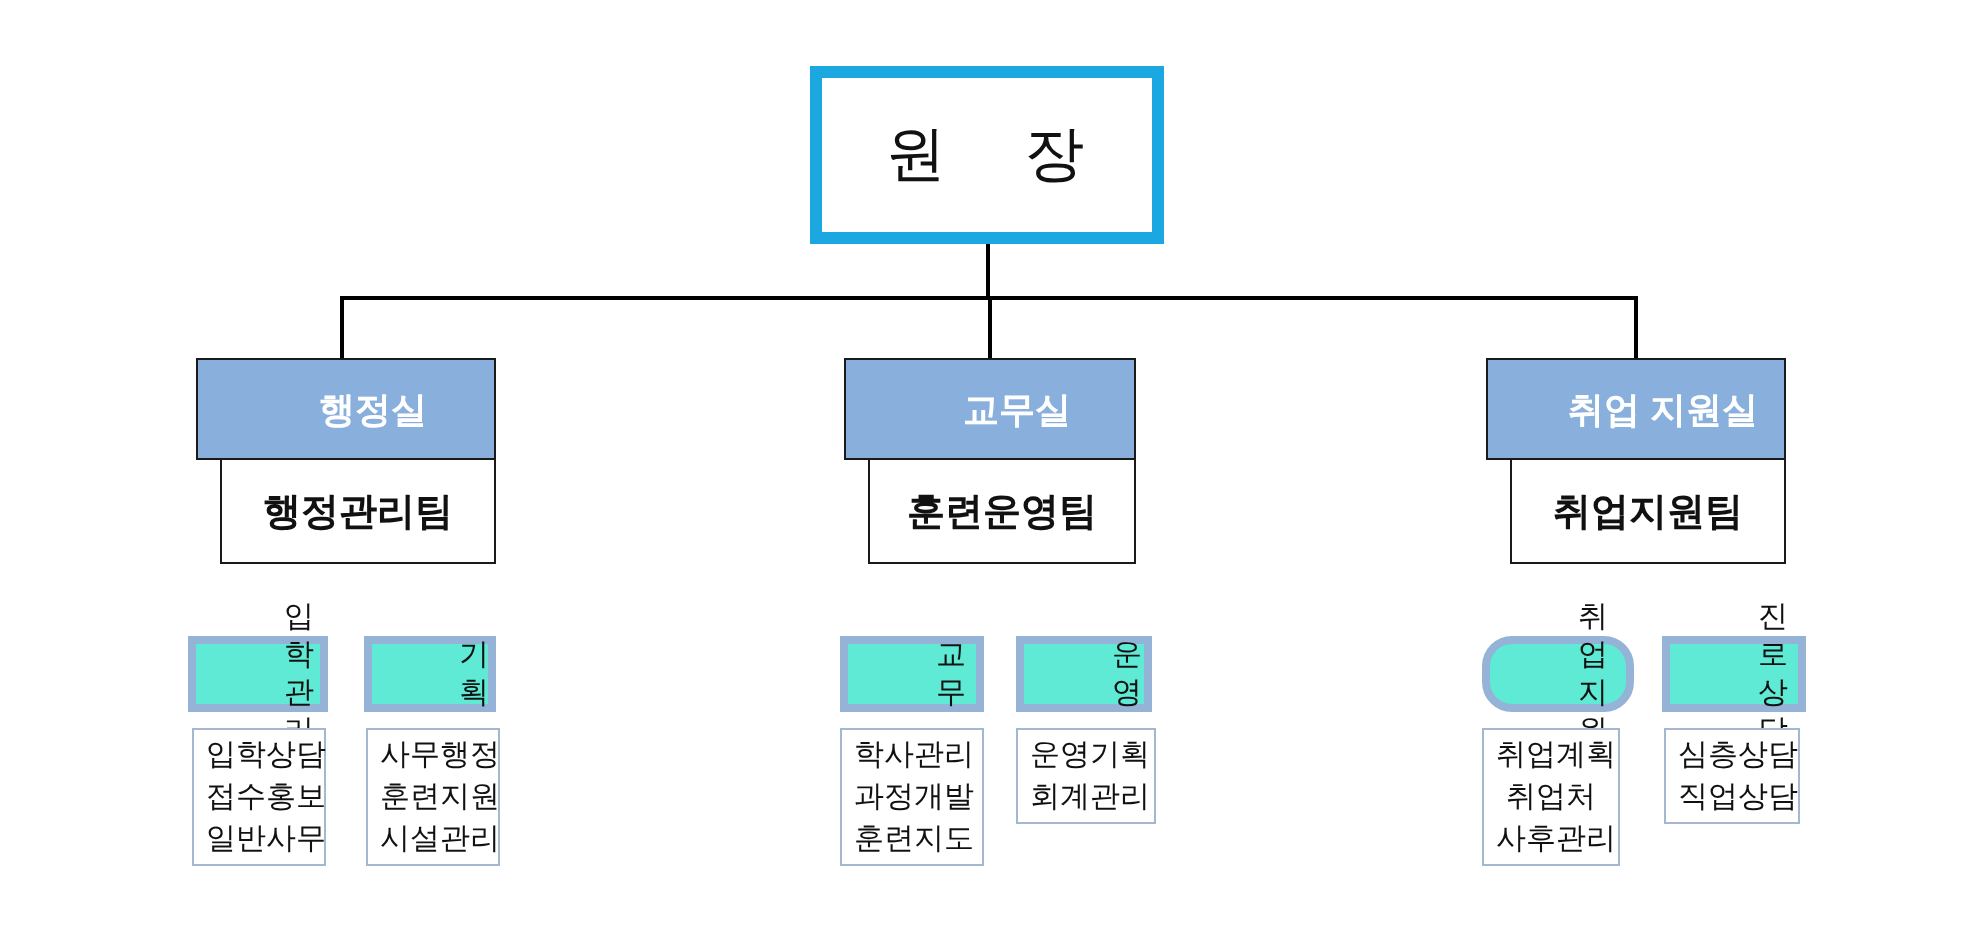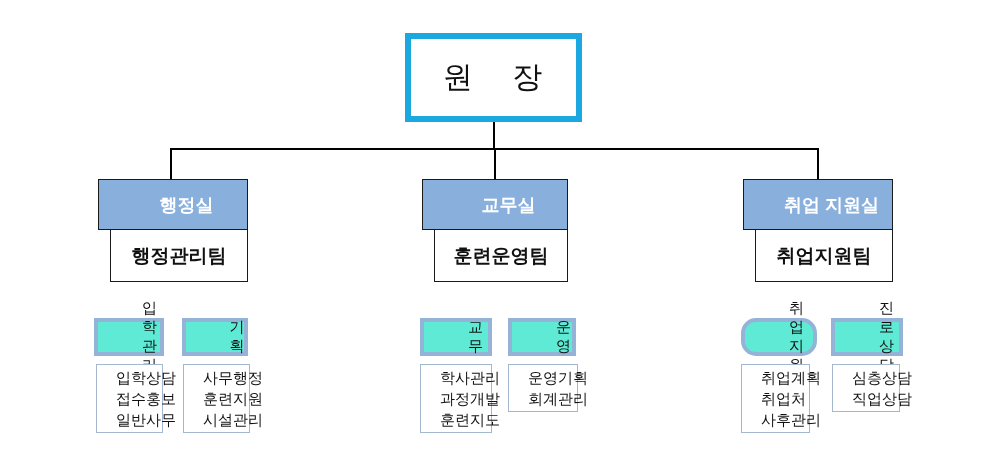--- a/index.html
+++ b/index.html
@@ -71,21 +71,21 @@
     font-size: 15px;
     font-weight: normal;
     color: var(--ink);
     padding-left: 44px;
   }
   .group-list {
     position: absolute;
     top: 364px;
     border: 1px solid var(--list-border);
     background: #ffffff;
-    padding: 2px 19px;
+    padding: 2px 6px;
     text-align: center;
   }
   .group-list .item {
     font-size: 15px;
     line-height: 21px;
     color: var(--ink);
     white-space: nowrap;
   }
 </style>
 </head>

